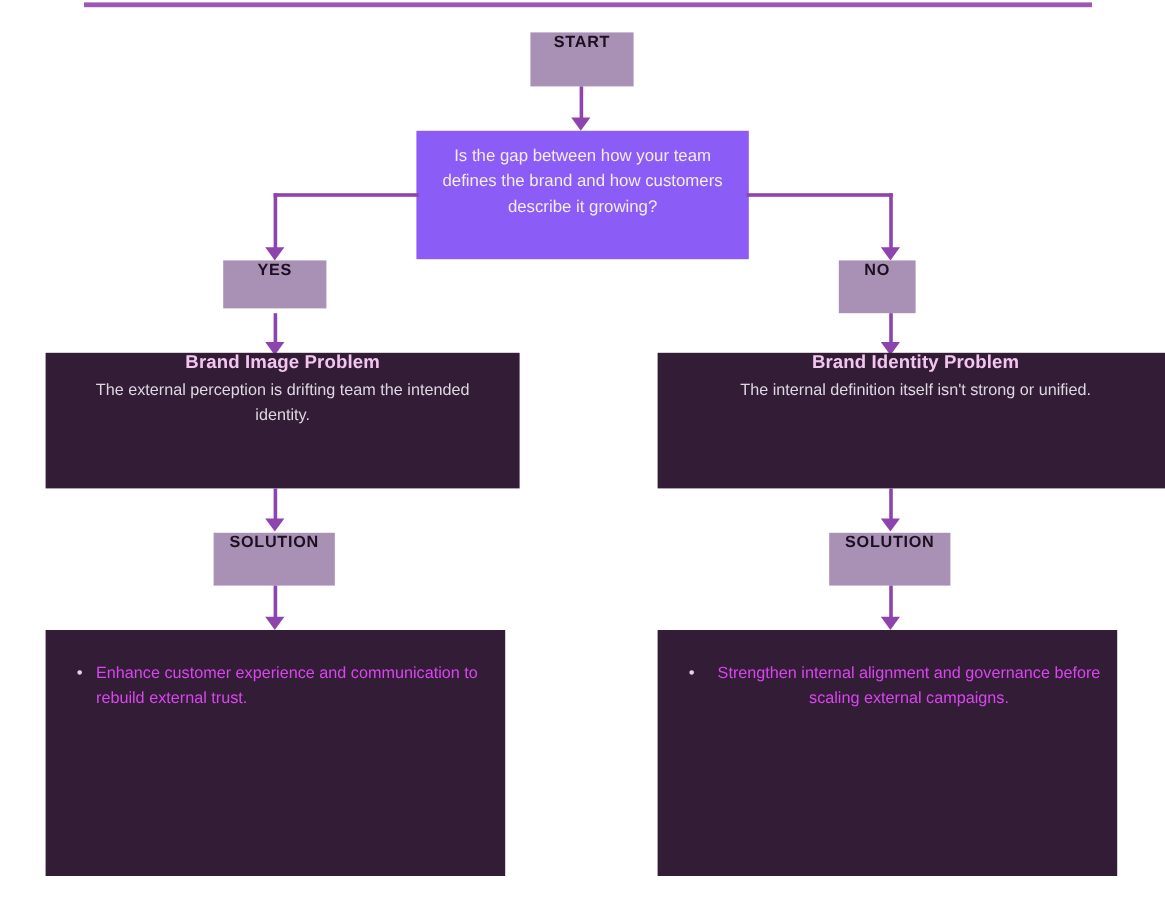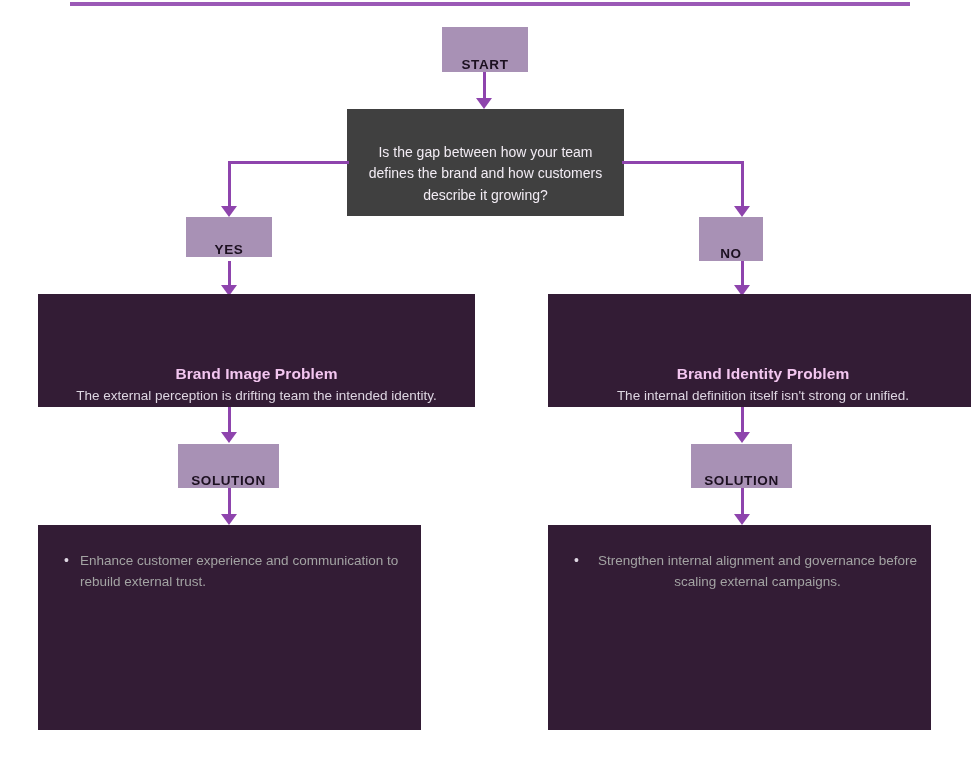--- a/index.html
+++ b/index.html
@@ -29,36 +29,36 @@
     background: #9b59b6;
   }
 
   
   .node {
     position: absolute;
     box-sizing: border-box;
     display: flex;
     flex-direction: column;
     align-items: center;
-    justify-content: flex-end;
+    justify-content: flex-start;
     text-align: center;
   }
 
   
   .node-light {
     background: #a891b5;
     color: #1c1020;
     font-size: 13.5px;
     font-weight: 700;
     letter-spacing: 0.6px;
   }
 
   
   .node-decision {
-    background: #404040;
+    background: #8b5cf6;
     color: #f2ecf4;
     font-size: 14px;
     line-height: 1.52;
     padding: 10px 18px;
   }
 
   
   .node-dark {
     background: #331c35;
     color: #e9e2ec;
@@ -88,21 +88,21 @@
   .node-list ul {
     margin: 0;
     padding: 0 0 0 18px;
     list-style: none;
     width: 100%;
   }
   .node-list li {
     position: relative;
     font-size: 13.5px;
     line-height: 1.55;
-    color: #a3a3a3;
+    color: #d946ef;
     margin-bottom: 17px;
   }
   .node-list li:last-child { margin-bottom: 0; }
   .node-list li::before {
     content: "\2022";
     position: absolute;
     left: -16px;
     top: -1px;
     color: #ded6e2;
     font-size: 14px;
@@ -158,21 +158,21 @@
   <div class="node node-light" style="left:699px; top:217px; width:64px; height:44px;">
     <span>NO</span>
   </div>
 
   <div class="conn conn-v" style="left:228px; top:261px; height:30px;"></div>
   <div class="arrow-head" style="left:221px; top:285px;"></div>
 
   <div class="conn conn-v" style="left:741px; top:261px; height:30px;"></div>
   <div class="arrow-head" style="left:734px; top:285px;"></div>
 
-  <div class="node node-dark" style="left:38px; top:294px; width:437px; height:113px;">
+  <div class="node node-dark" style="left:38px; top:294px; width:395px; height:113px;">
     <span class="title">Brand Image Problem</span>
     <span class="desc">The external perception is drifting team the intended identity.</span>
   </div>
 
   <div class="node node-dark" style="left:548px; top:294px; width:430px; height:113px;">
     <span class="title">Brand Identity Problem</span>
     <span class="desc">The internal definition itself isn't strong or unified.</span>
   </div>
 
   <div class="conn conn-v" style="left:228px; top:407px; height:30px;"></div>

